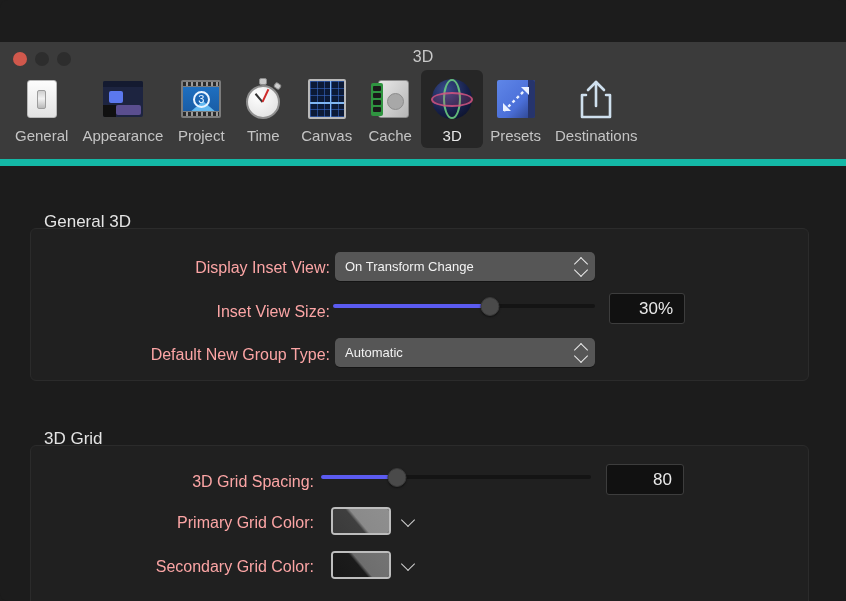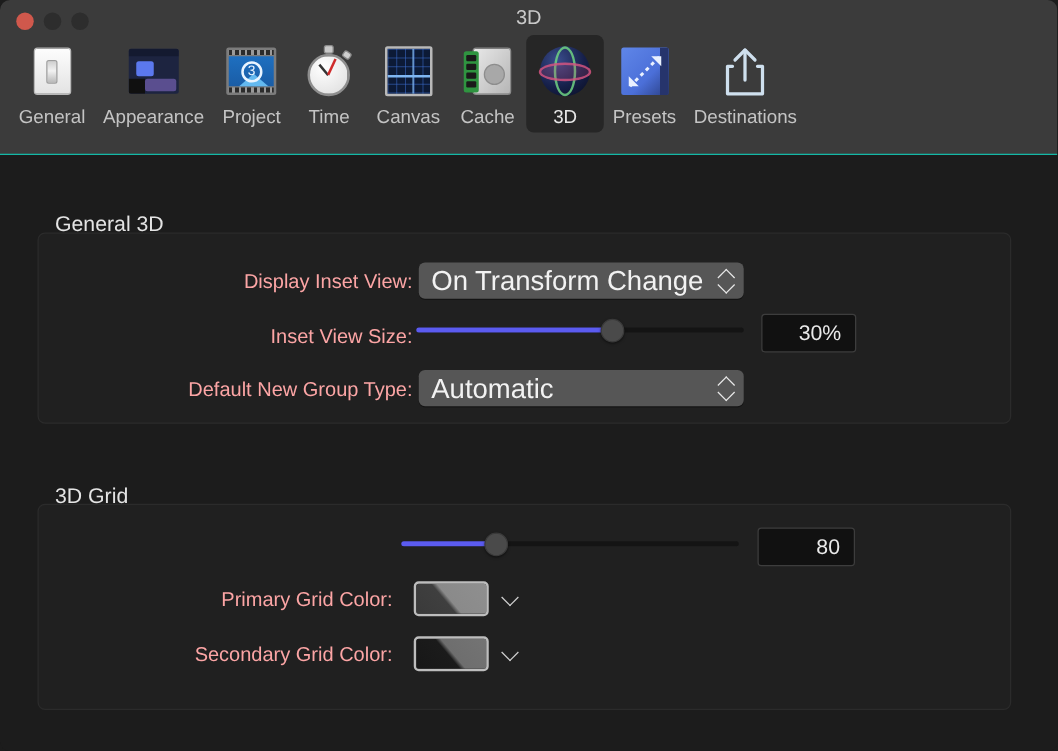--- a/index.html
+++ b/index.html
@@ -19,21 +19,22 @@
     background: #1c1c1c;
     border-radius: 8px;
     overflow: hidden;
   }
 
   
   .titlebar-toolbar {
     position: relative;
     height: 124px;
     background: #3b3b3b;
-    border-bottom: 1px solid #14b8a6;
+    border-bottom: 7px solid #14b8a6;
+    margin-top: 42px;
   }
 
   .traffic-lights {
     position: absolute;
     top: 10px;
     left: 13px;
     display: flex;
     gap: 8px;
   }
   .light {
@@ -314,21 +315,21 @@
     position: absolute;
     height: 29px;
     background: #565656;
     border-radius: 5px;
     display: flex;
     align-items: center;
     padding: 0 8px 0 10px;
     box-shadow: 0 1px 0 rgba(0,0,0,.35);
   }
   .popup .ptext {
-    font-size: 22px;
+    font-size: 13px;
     color: #f2f2f2;
     white-space: nowrap;
     flex: 1;
   }
   .popup .chev {
     width: 12px; height: 20px;
     margin-left: 10px;
     position: relative;
     flex: 0 0 auto;
   }
@@ -564,20 +565,21 @@
       <div class="popup" style="top:109px; left:304px; width:260px;">
         <span class="ptext">Automatic</span>
         <span class="chev"></span>
       </div>
     </div>
 
     <div class="section-title" style="top:250px;">3D Grid</div>
 
     <div class="group-box" style="top:279px; height:165px;">
 
+      <div class="row-label" style="top:27px; right:494px;">3D Grid Spacing:</div>
       <div class="slider" style="top:21px; left:290px; width:270px;">
         <div class="track"></div>
         <div class="fill" style="width:28%;"></div>
         <div class="thumb" style="left:28%;"></div>
       </div>
       <div class="numfield" style="top:18px; left:575px; width:78px;">80</div>
 
       <div class="row-label" style="top:68px; right:494px;">Primary Grid Color:</div>
       <div class="colorwell" style="top:61px; left:300px;">
         <div class="grad" style="background: linear-gradient(50deg, #3a3a3a 0%, #3f3f3f 42%, #8a8a8a 48%, #8f8f8f 100%);"></div>

